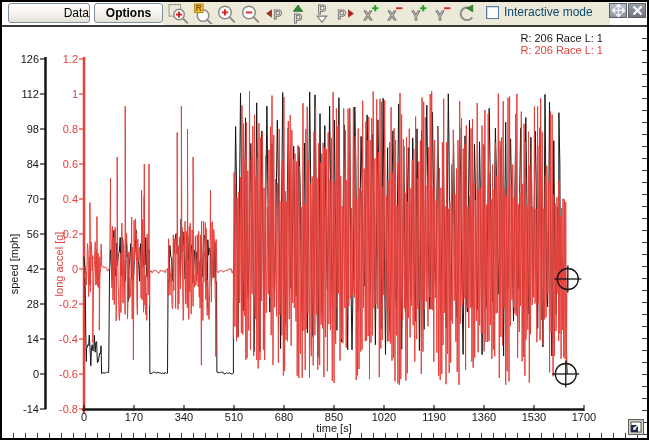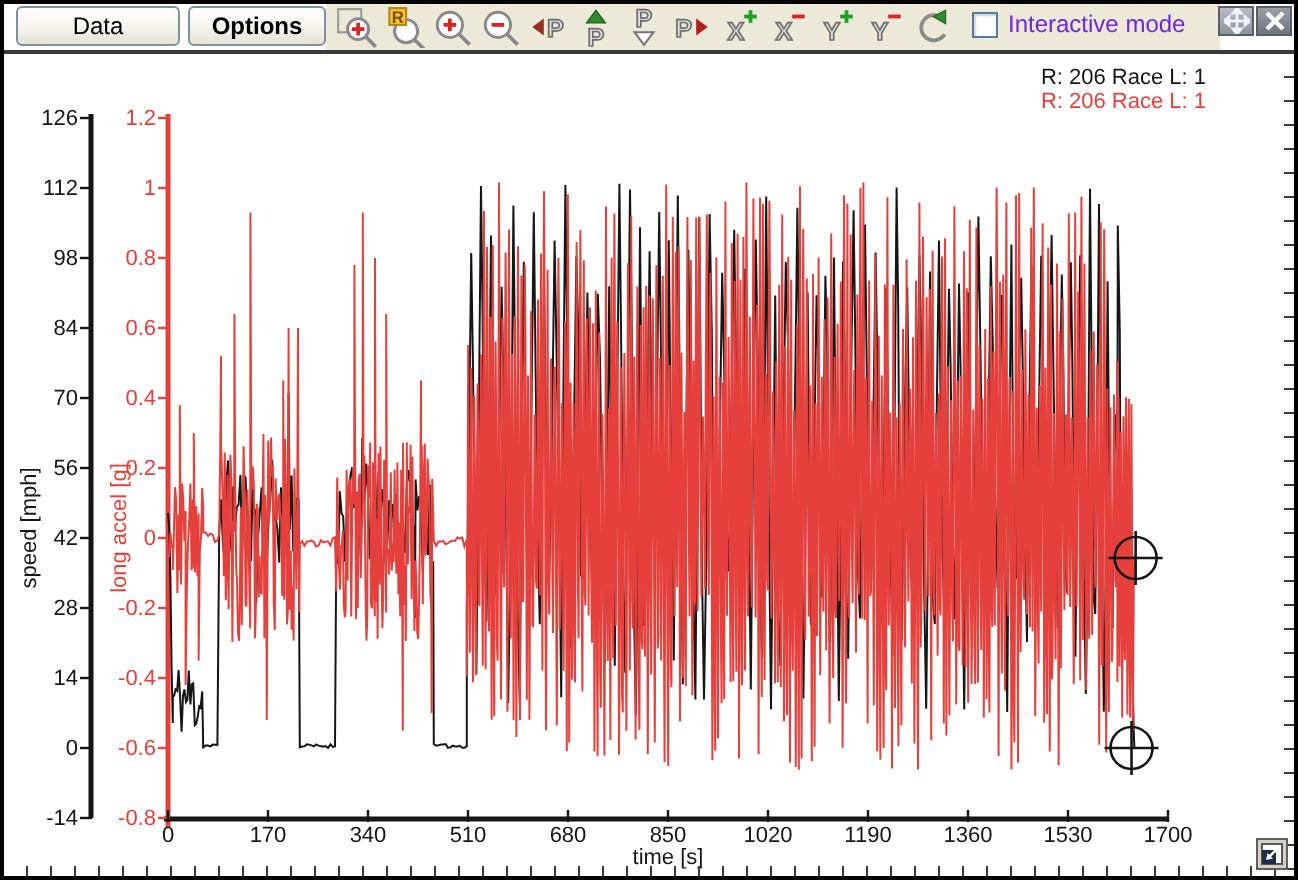--- a/index.html
+++ b/index.html
@@ -12,28 +12,28 @@
   .toolbar{position:absolute;left:0;top:0;width:100%;height:23px;background:#fff;}
   .toolbar-panel{position:absolute;left:161px;top:0;width:447px;height:23px;background:#ece9d8;}
   .separator{position:absolute;left:0;top:23px;width:100%;height:2px;background:#3a3a3a;}
   .tb-button{
     position:absolute;top:1px;height:20px;
     background:linear-gradient(#ffffff,#f4f2ea 60%,#e4e1d4);
     border:1px solid #7f8fa0;border-radius:3px;
     font-family:"Liberation Sans",sans-serif;font-size:12px;color:#000;
     text-align:center;padding:0;cursor:default;
   }
-  #btn-data{left:6px;width:82px;}
+  #btn-data{left:6px;width:82px;text-align:right;}
   #btn-options{left:92px;width:69px;font-weight:bold;}
   .iconbar{position:absolute;left:165px;top:1px;height:21px;display:flex;gap:2px;}
   .tbicon{width:22px;height:21px;display:inline-block;}
   .tbicon svg{display:block;}
   .chk-wrap{position:absolute;left:484px;top:3px;display:flex;align-items:center;gap:5px;}
   .chk-box{width:13px;height:13px;background:#fff;border:1px solid #5a7a9a;box-shadow:inset 1px 1px 1px #cdd6de;}
-  .chk-label{font-size:12px;color:#6d28d9;}
+  .chk-label{font-size:12px;color:#0c4a6e;}
   .win-controls{position:absolute;right:1px;top:1px;display:flex;}
   .win-btn{width:18px;height:15px;border:1px solid #5a5f66;display:flex;align-items:center;justify-content:center;margin-left:1px;}
   .win-btn.move{background:linear-gradient(#b9bec6,#8d939b);}
   .win-btn.close{background:linear-gradient(#9aa0a8,#70757d);}
   .plot-svg{position:absolute;left:0;top:0;pointer-events:none;}
   .ruler-bottom{position:absolute;left:0px;right:0px;bottom:0px;height:5px;
     background:repeating-linear-gradient(to right,transparent 0 11px,#3a3a3a 11px 12px);}
   .ruler-right{position:absolute;top:25px;bottom:0px;right:0px;width:5px;
     background:repeating-linear-gradient(to bottom,transparent 0 11px,#3a3a3a 11px 12px);}
   .resize-btn{position:absolute;right:3px;bottom:3px;width:16px;height:16px;

